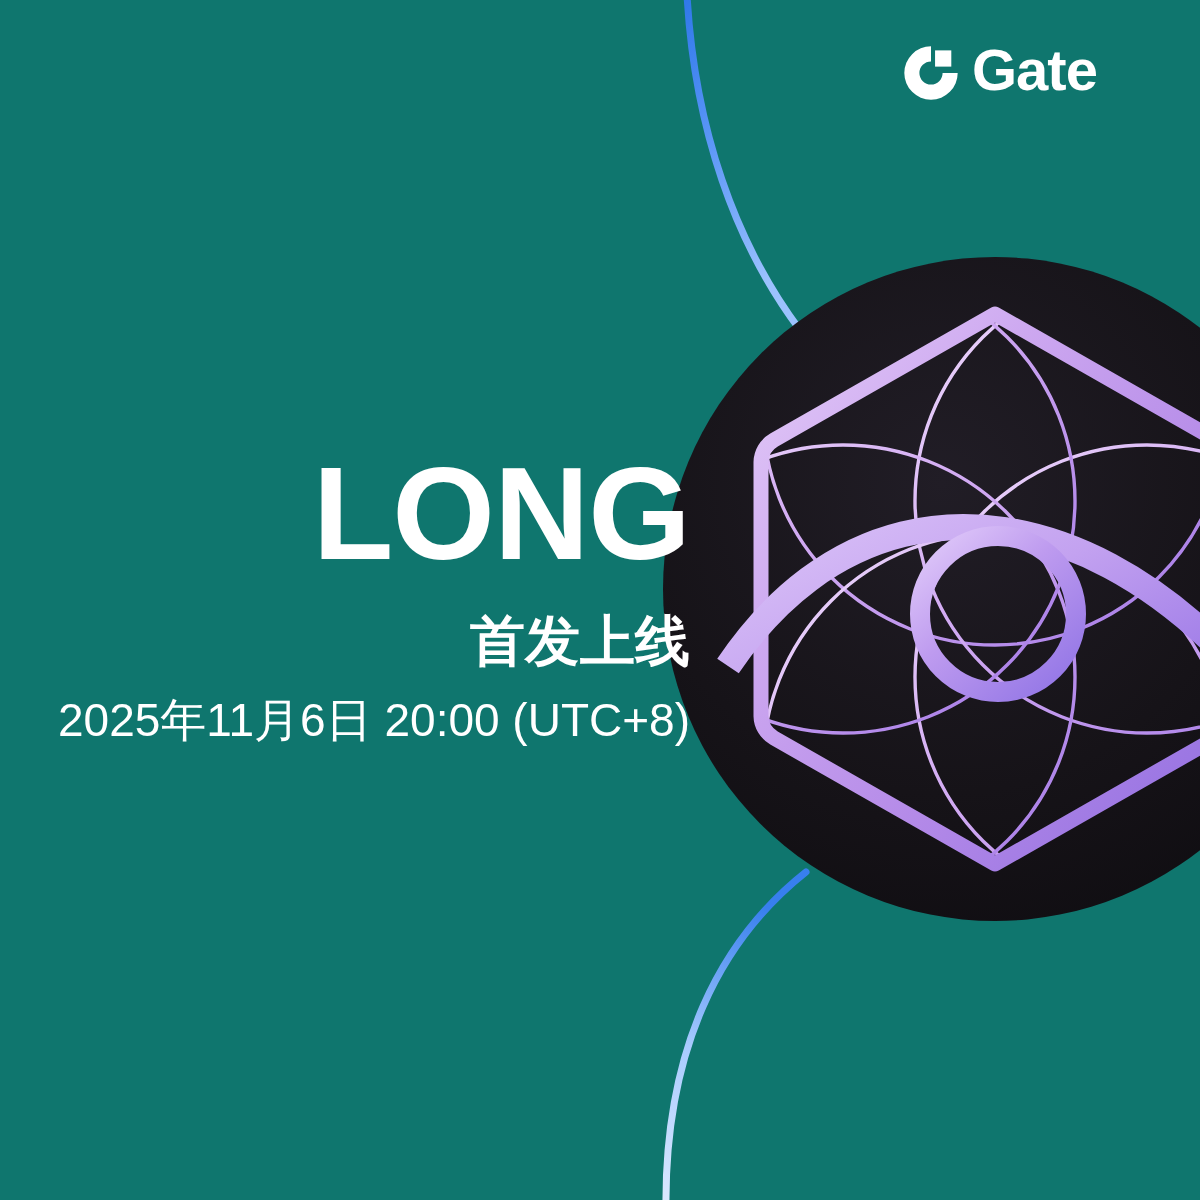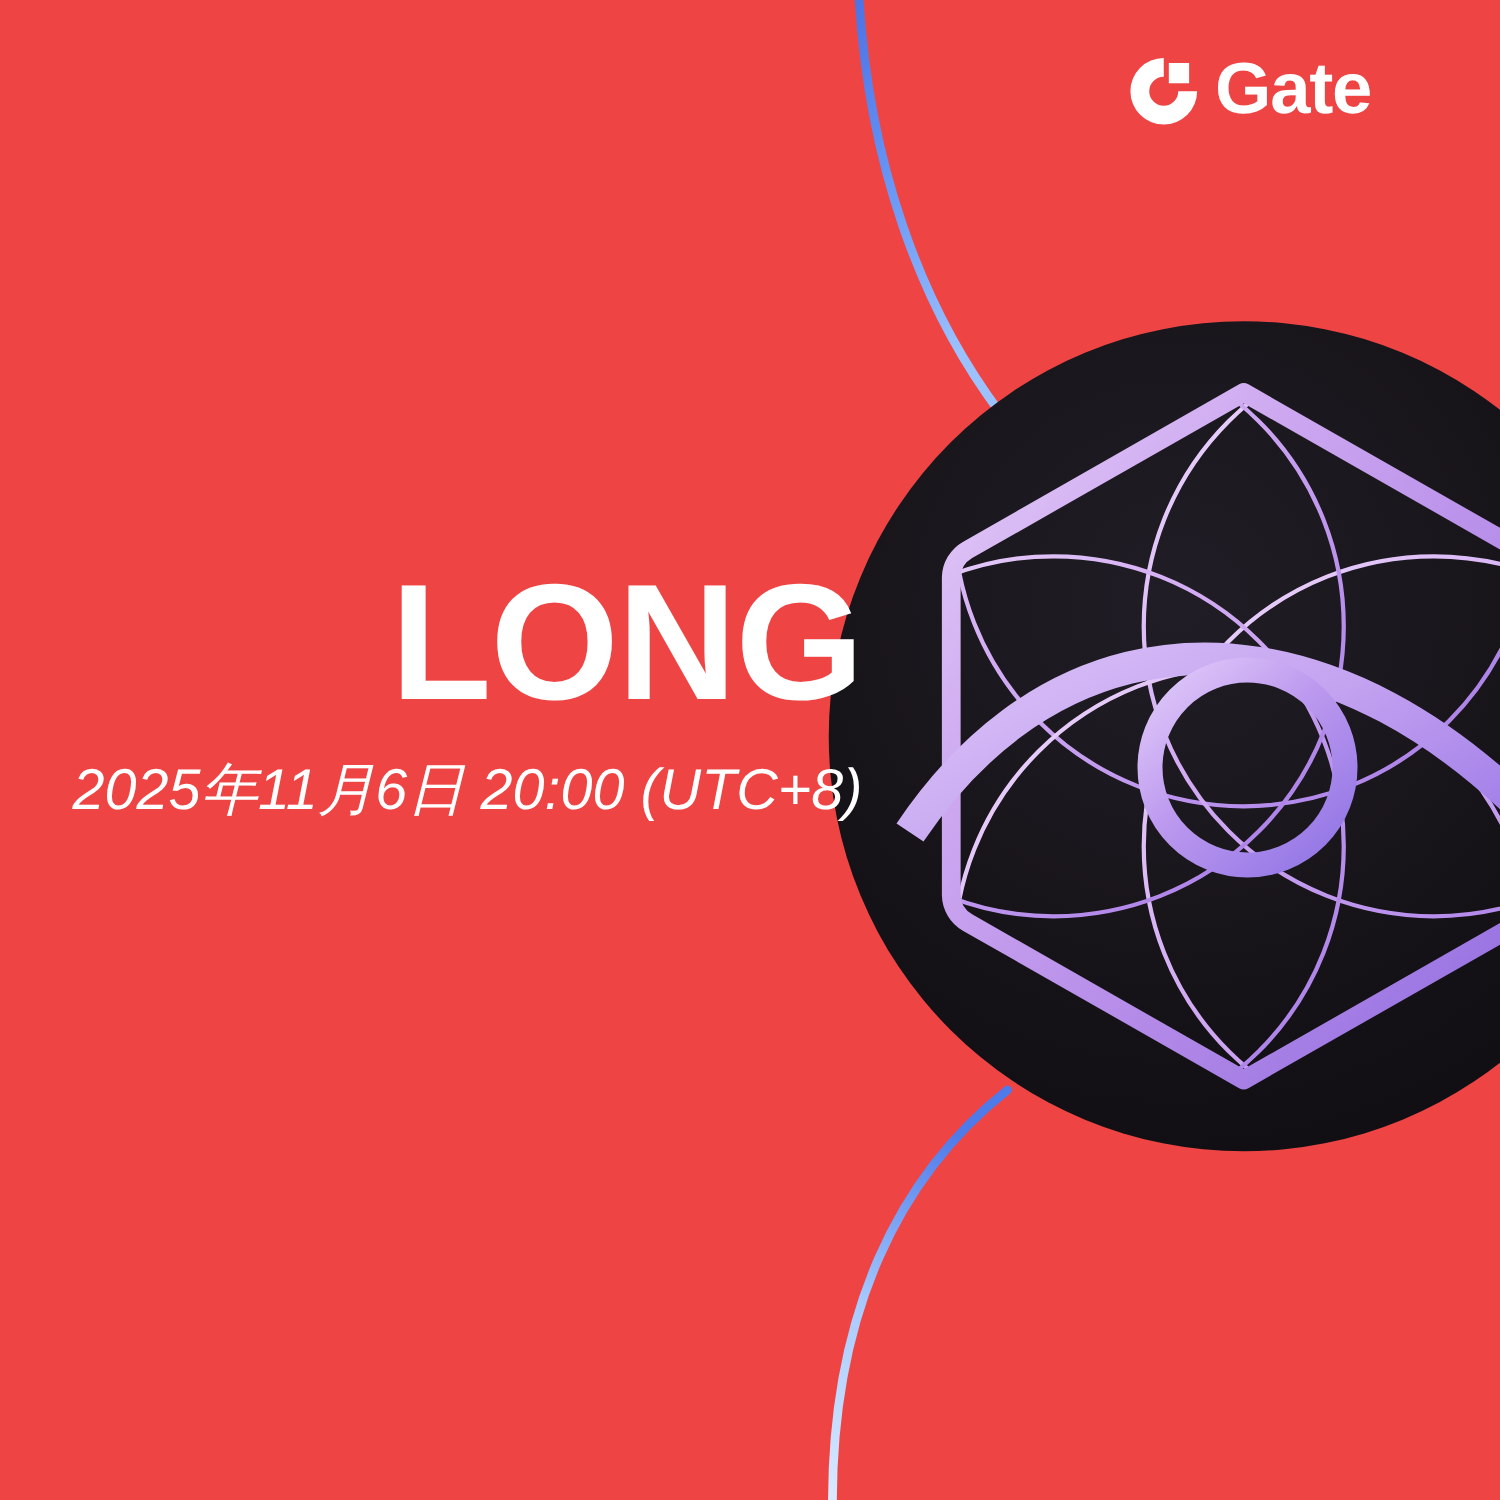--- a/index.html
+++ b/index.html
@@ -6,21 +6,21 @@
   html, body {
     margin: 0;
     padding: 0;
     background: #0558fb;
   }
   #canvas {
     position: relative;
     width: 1200px;
     height: 1200px;
     overflow: hidden;
-    background: #ef4444;
+    background: #0f766e;
     font-family: "Liberation Sans", "DejaVu Sans", sans-serif;
     -webkit-font-smoothing: antialiased;
   }
 
   
   #bg-arcs {
     position: absolute;
     inset: 0;
     width: 1200px;
     height: 1200px;
@@ -82,21 +82,20 @@
     margin: 34px 0 0 0;
     color: #ffffff;
   }
   #datetime {
     font-size: 46px;
     line-height: 1.0;
     font-weight: 400;
     margin: 28px 0 0 0;
     color: #ffffff;
     white-space: nowrap;
-    font-style: italic;
   }
 </style>
 </head>
 <body>
 
 <div id="canvas">
 
   <svg id="bg-arcs" viewBox="0 0 1200 1200">
     <defs>
       <linearGradient id="arcGradTop" x1="0" y1="0" x2="0.4" y2="1">
@@ -201,16 +200,17 @@
                A 20 20 0 1 1 50 30 Z" fill="#ffffff"></path>
       <rect x="57" y="11" width="28" height="28" fill="#ffffff"></rect>
     </svg>
     <svg class="wordmark" viewBox="0 0 176 62">
       <text x="0" y="48" font-family="'Liberation Sans', sans-serif" font-size="58" font-weight="700" fill="#ffffff" letter-spacing="-1">Gate</text>
     </svg>
   </div>
 
   <div id="text-block">
     <div id="ticker">LONG</div>
+    <div id="headline">首发上线</div>
     <div id="datetime">2025年11月6日 20:00 (UTC+8)</div>
   </div>
 
 </div>
 
 </body></html>

